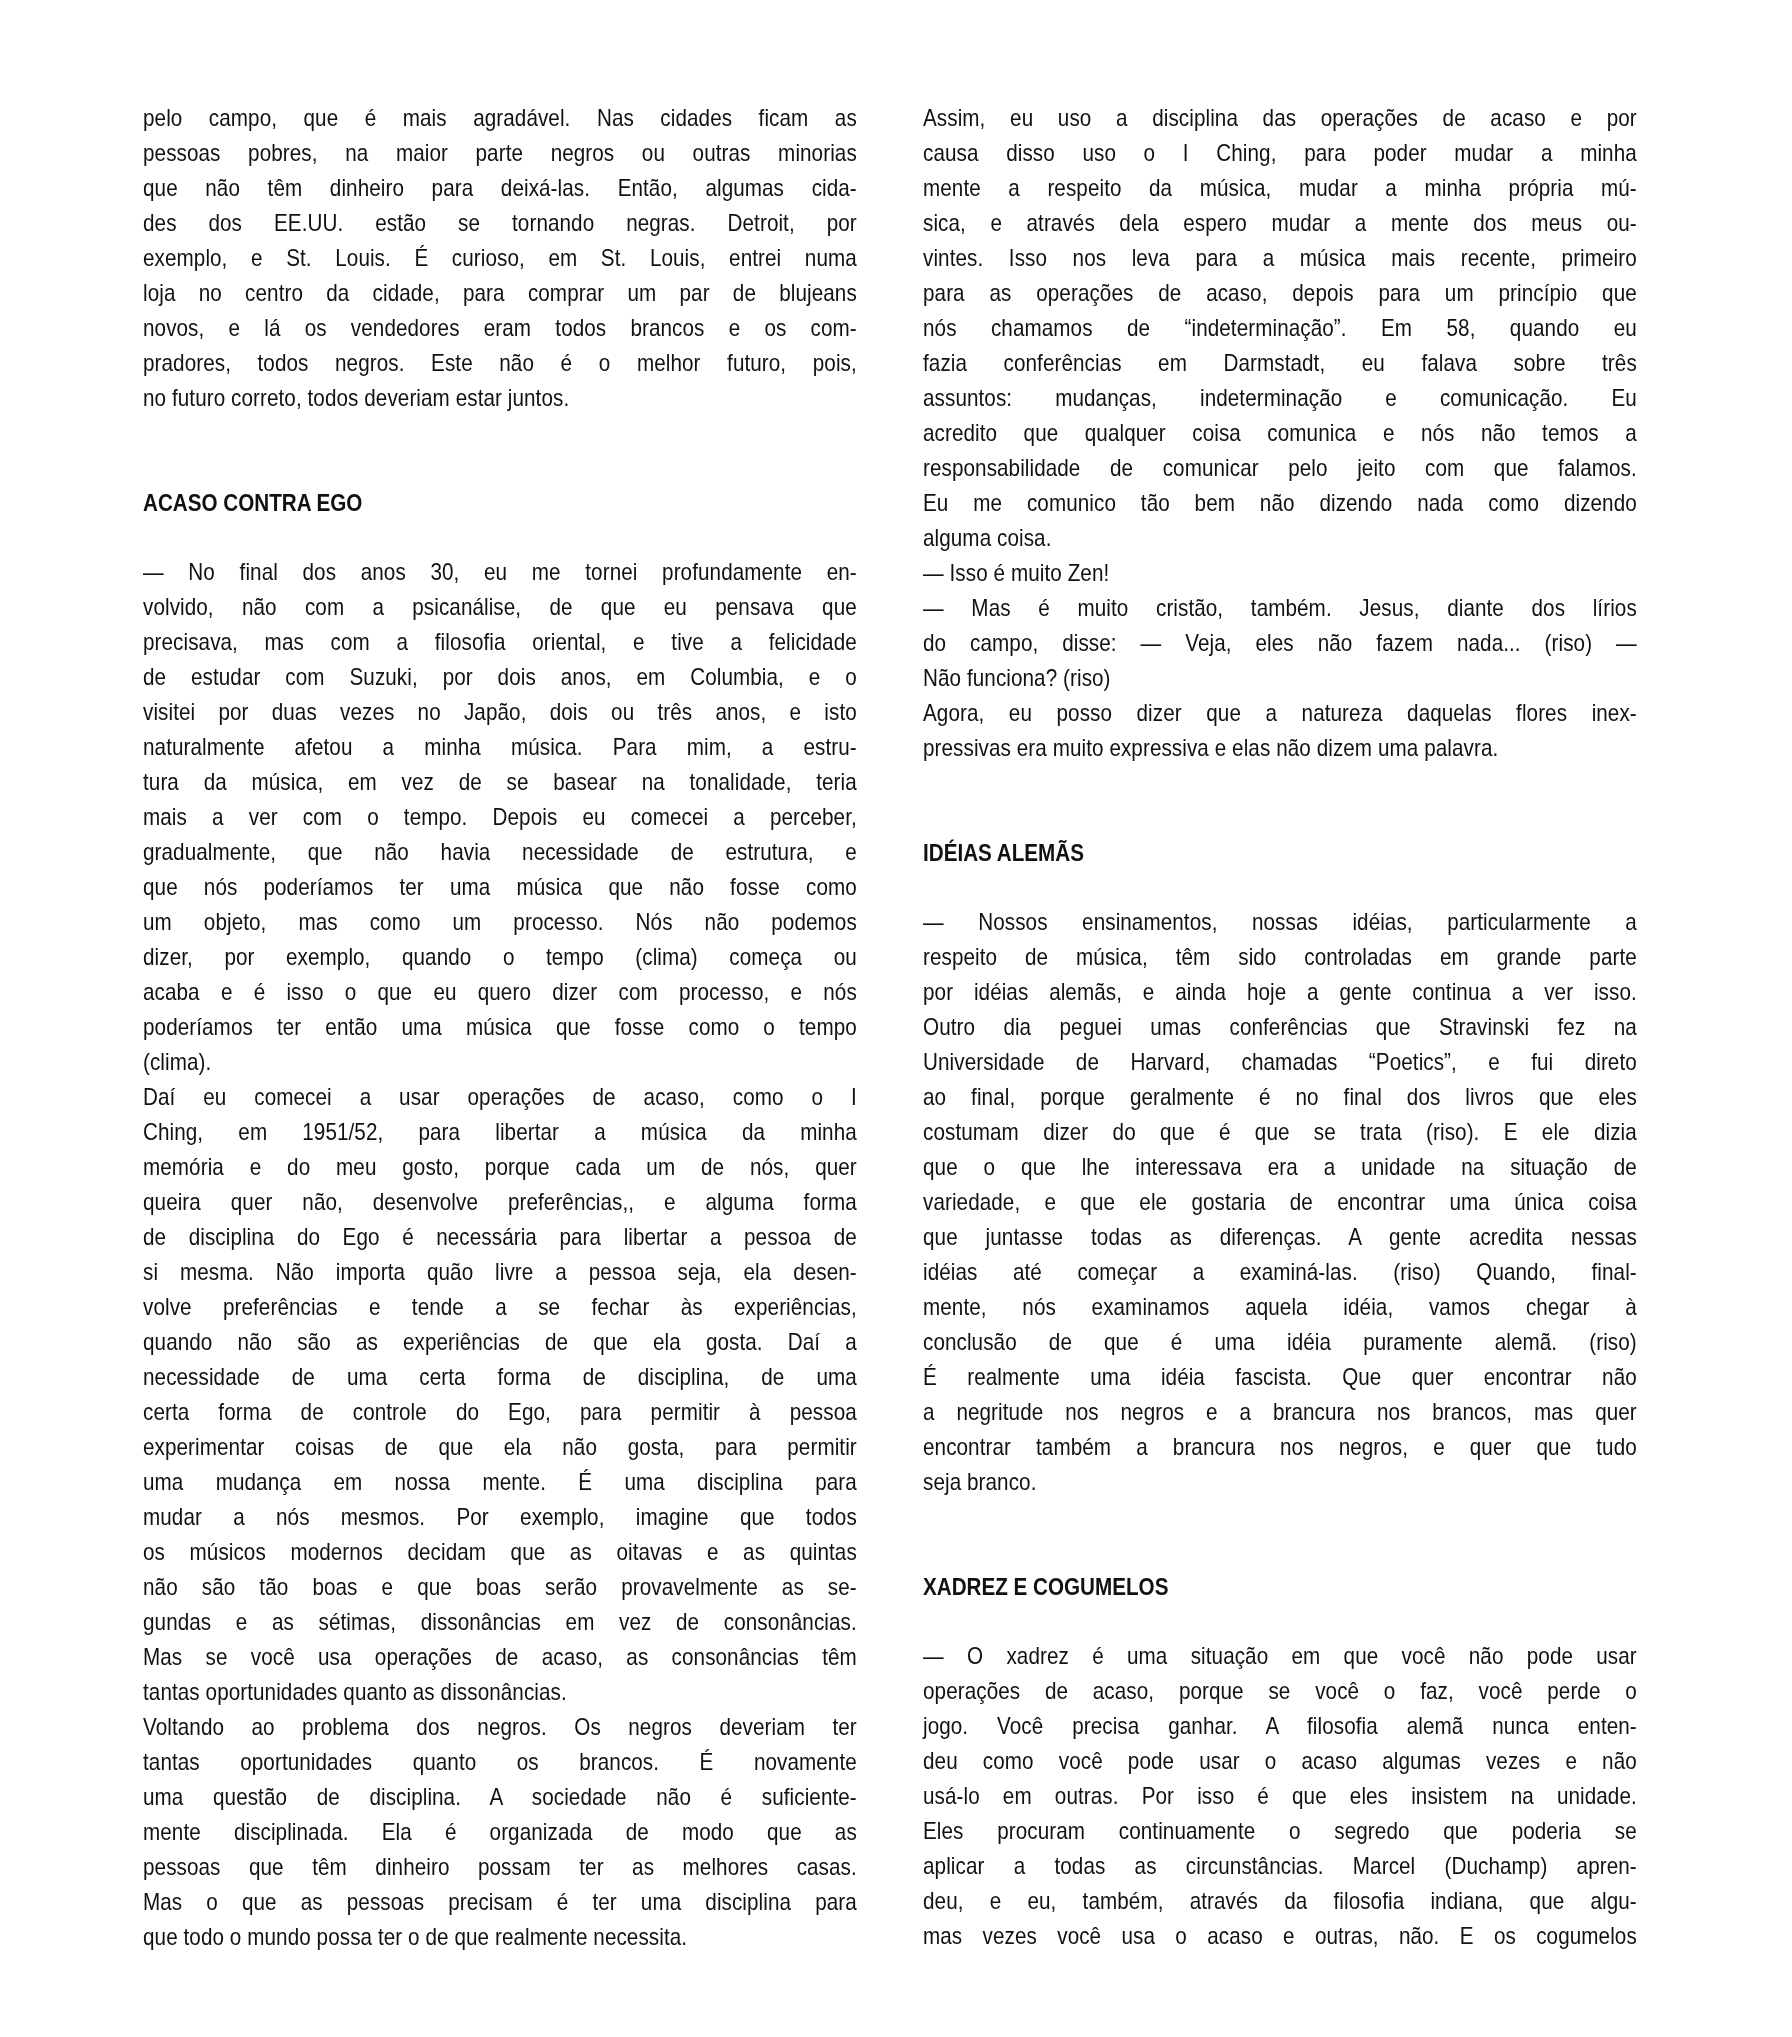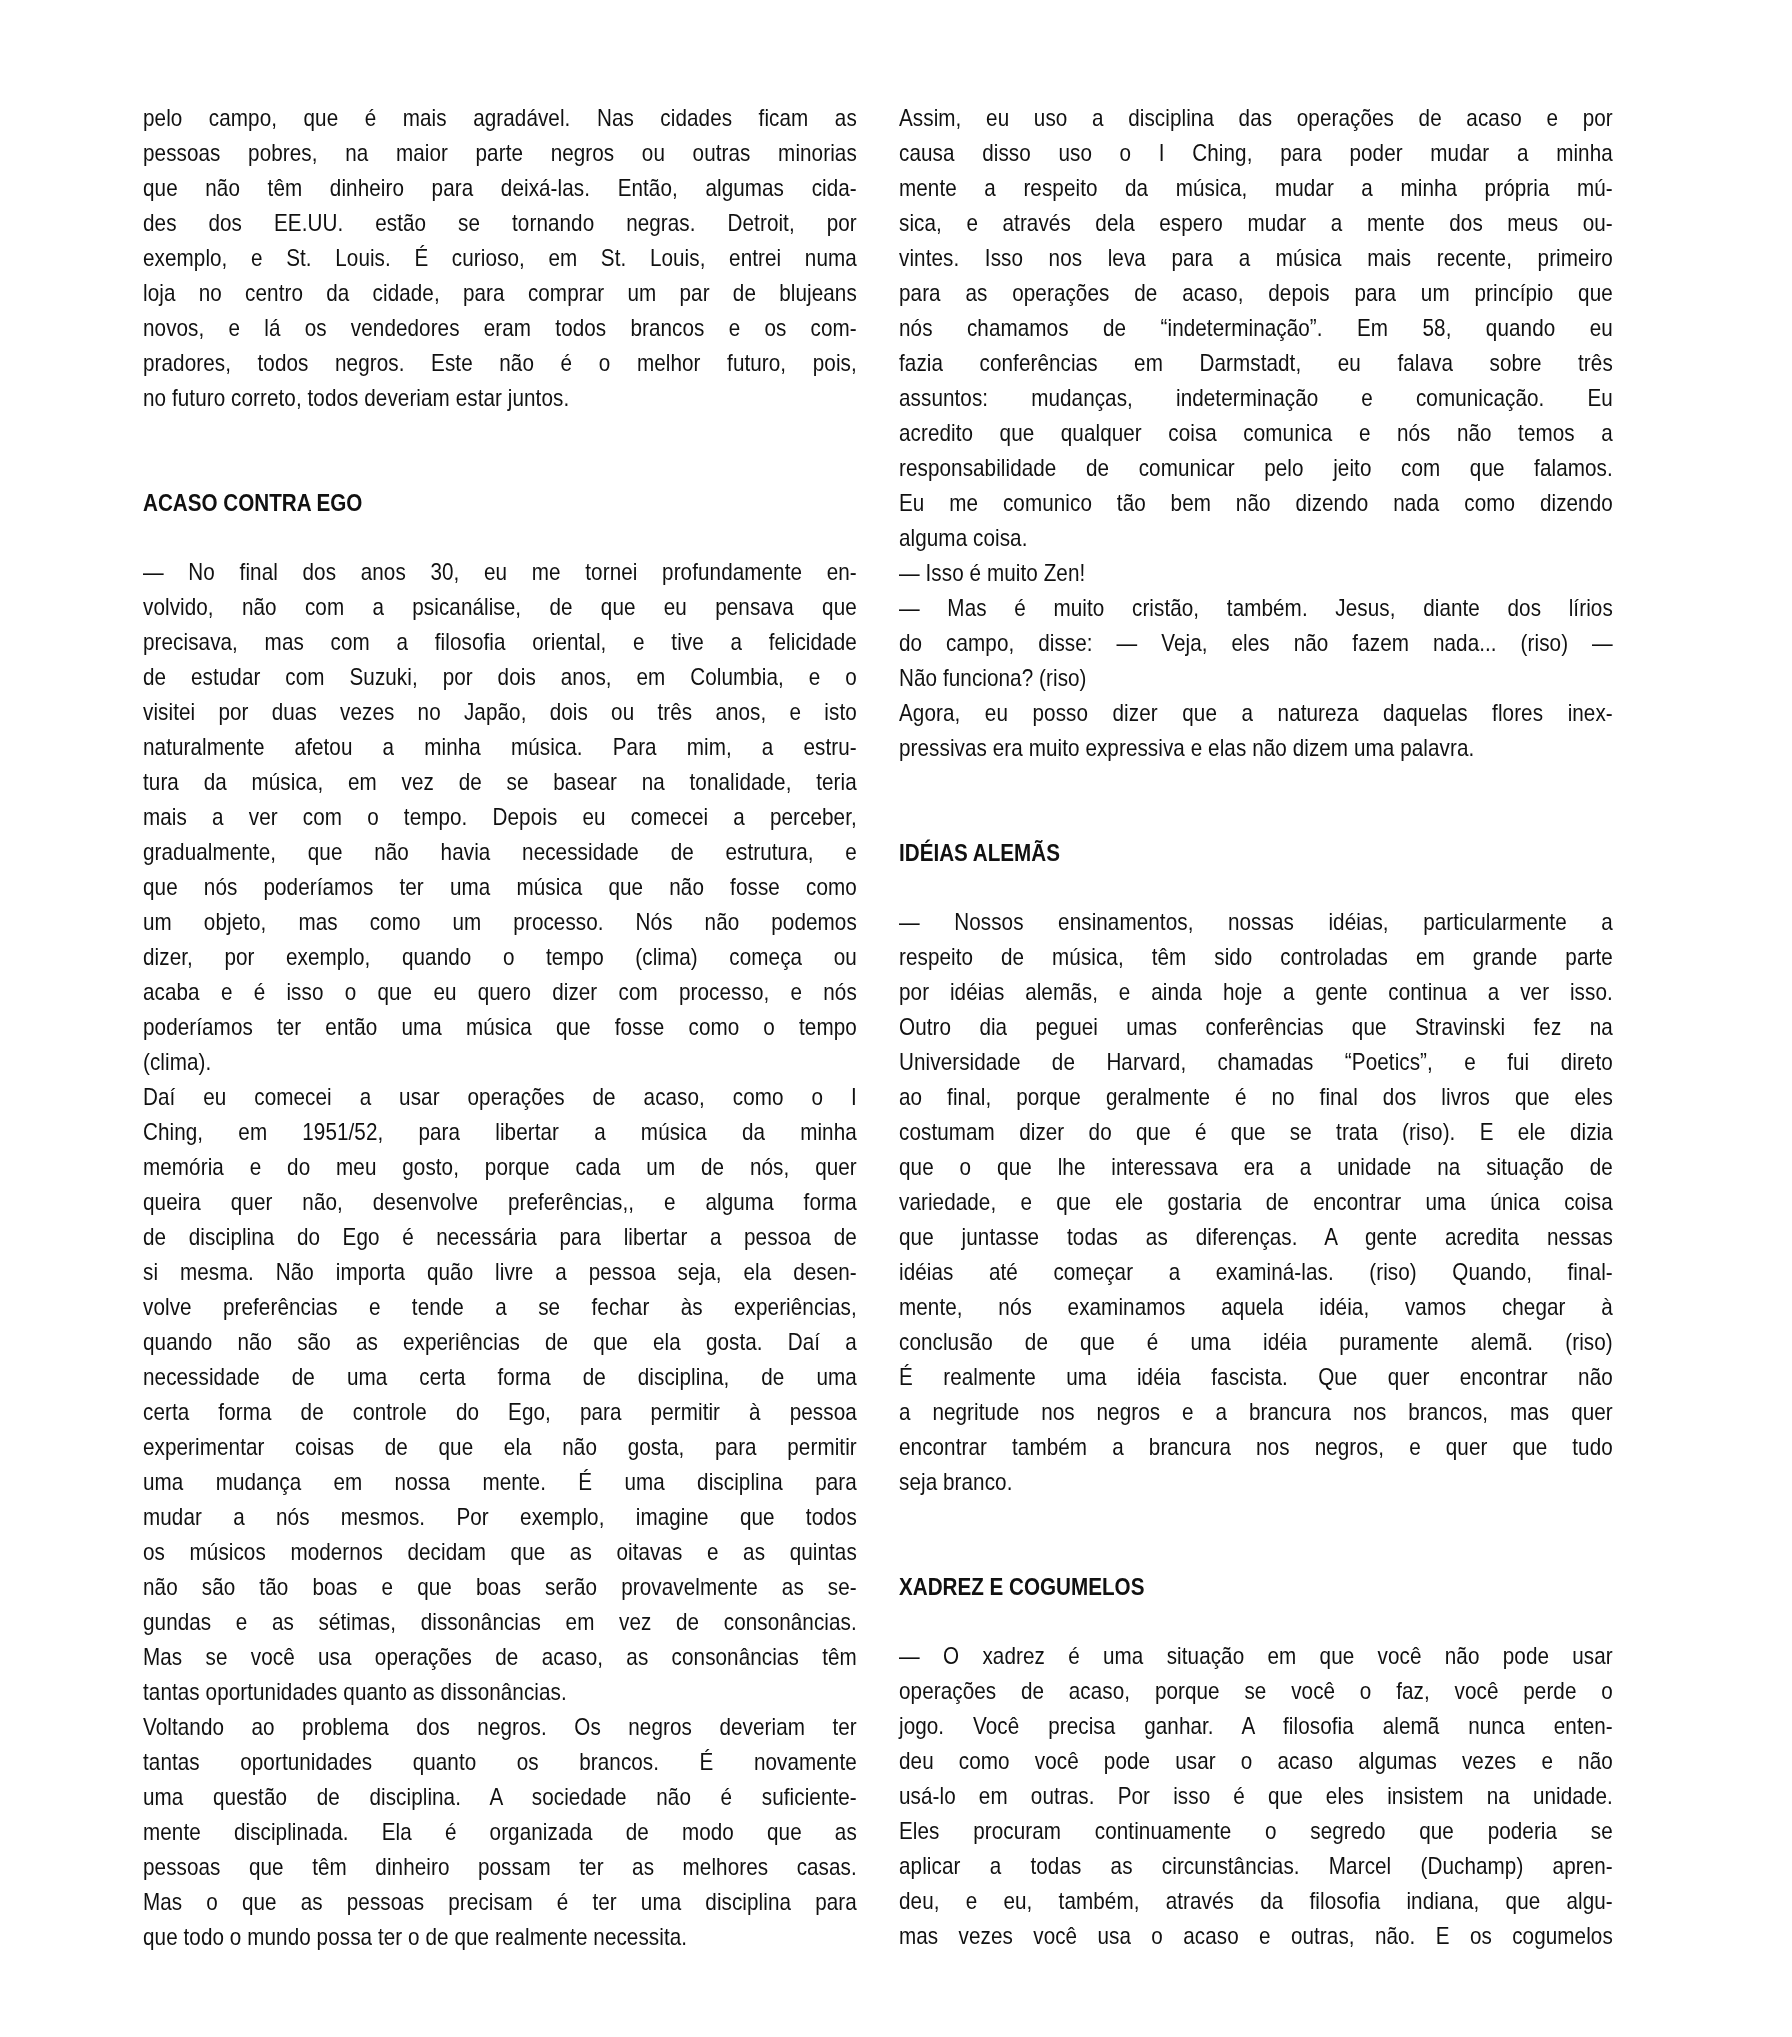--- a/index.html
+++ b/index.html
@@ -19,21 +19,21 @@
     position: absolute;
     left: 0; top: 0;
     width: 1792px; height: 2038px;
   }
   .column {
     position: absolute;
     top: 100px;
     width: 714px;
   }
   .col-left { left: 143px; }
-  .col-right { left: 899px; }
+  .col-right { left: 923px; }
   .line {
     display: block;
     height: 35px;
     line-height: 35px;
     font-size: 24px;
     white-space: nowrap;
     text-align: justify;
     text-align-last: justify;
     transform: scaleX(0.86);
     transform-origin: left center;

